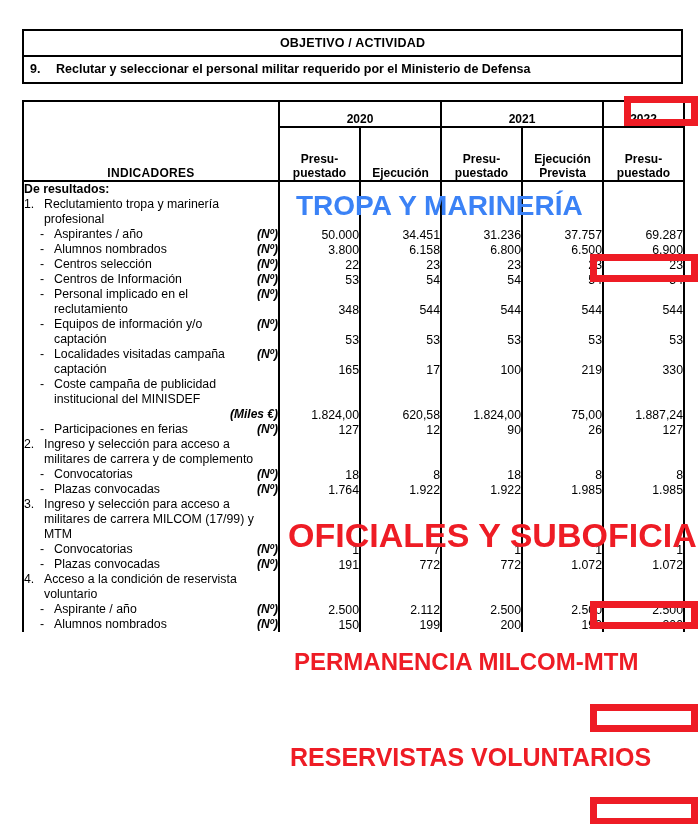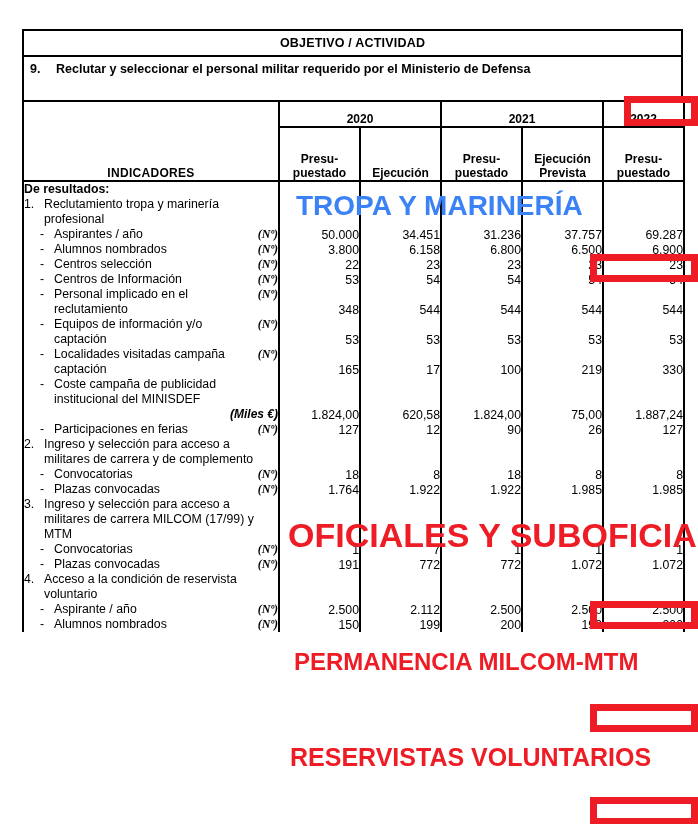--- a/index.html
+++ b/index.html
@@ -14,21 +14,21 @@
   .objective-box{
     position:absolute;left:22px;top:29px;width:661px;
     border:2.5px solid #000;box-sizing:border-box;
   }
   .objective-title{
     height:24px;line-height:24px;text-align:center;
     font-size:12.5px;font-weight:bold;letter-spacing:.2px;
     border-bottom:2.5px solid #000;
   }
   .objective-row{
-    height:43px;line-height:25px;font-size:12.5px;font-weight:bold;
+    height:25px;line-height:25px;font-size:12.5px;font-weight:bold;
     padding-left:6px;white-space:nowrap;
   }
   .obj-num{display:inline-block;width:26px;}
 
   
   .tbl{
     position:absolute;left:22px;top:100px;width:661px;
     border-collapse:collapse;table-layout:fixed;
     border-left:2.5px solid #000;border-top:2.5px solid #000;
     border-right:2.5px solid #000;
@@ -73,21 +73,21 @@
 
   .lbl-section{font-weight:bold;font-size:12.3px;}
   .lbl-numitem{display:flex;}
   .lbl-numitem .n{width:20px;flex:0 0 20px;}
   .lbl-numitem .t{flex:1;}
   .lbl-dash{display:flex;padding-left:16px;}
   .lbl-dash .d{width:14px;flex:0 0 14px;}
   .lbl-dash .t{flex:1;}
   .unit{
     font-style:italic;font-weight:bold;font-size:12px;
-    float:right;margin-left:4px;font-family:Liberation Serif, serif;
+    float:right;margin-left:4px;
   }
   .unit-line{text-align:right;font-style:italic;font-weight:bold;font-size:12px;}
 
   
   .ann{
     position:absolute;color:#ee1c25;font-weight:bold;
     font-family:"Liberation Sans", sans-serif;
     white-space:nowrap;line-height:1;
   }
   .redbox{

